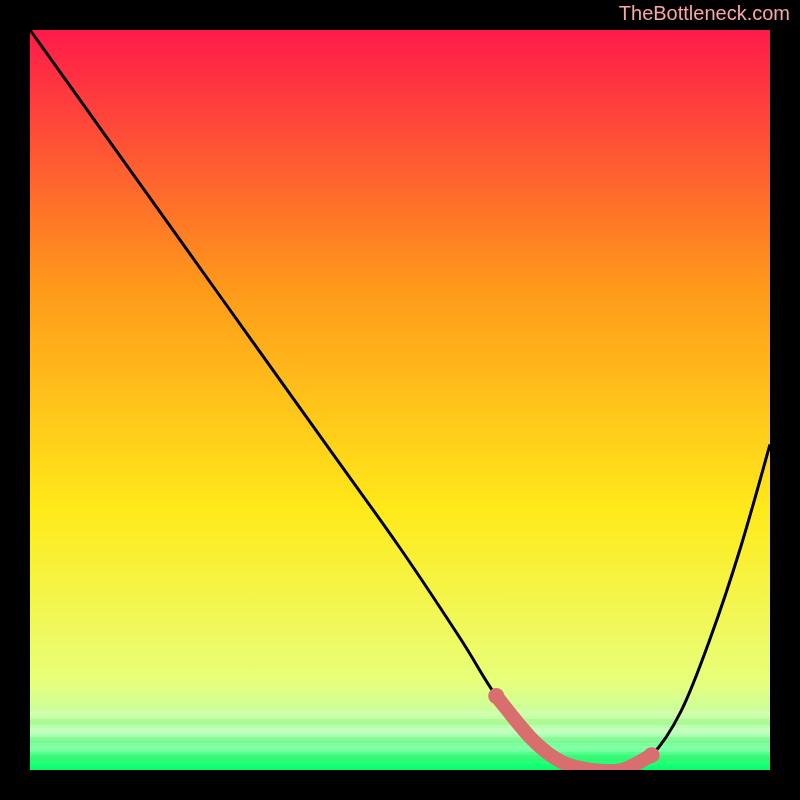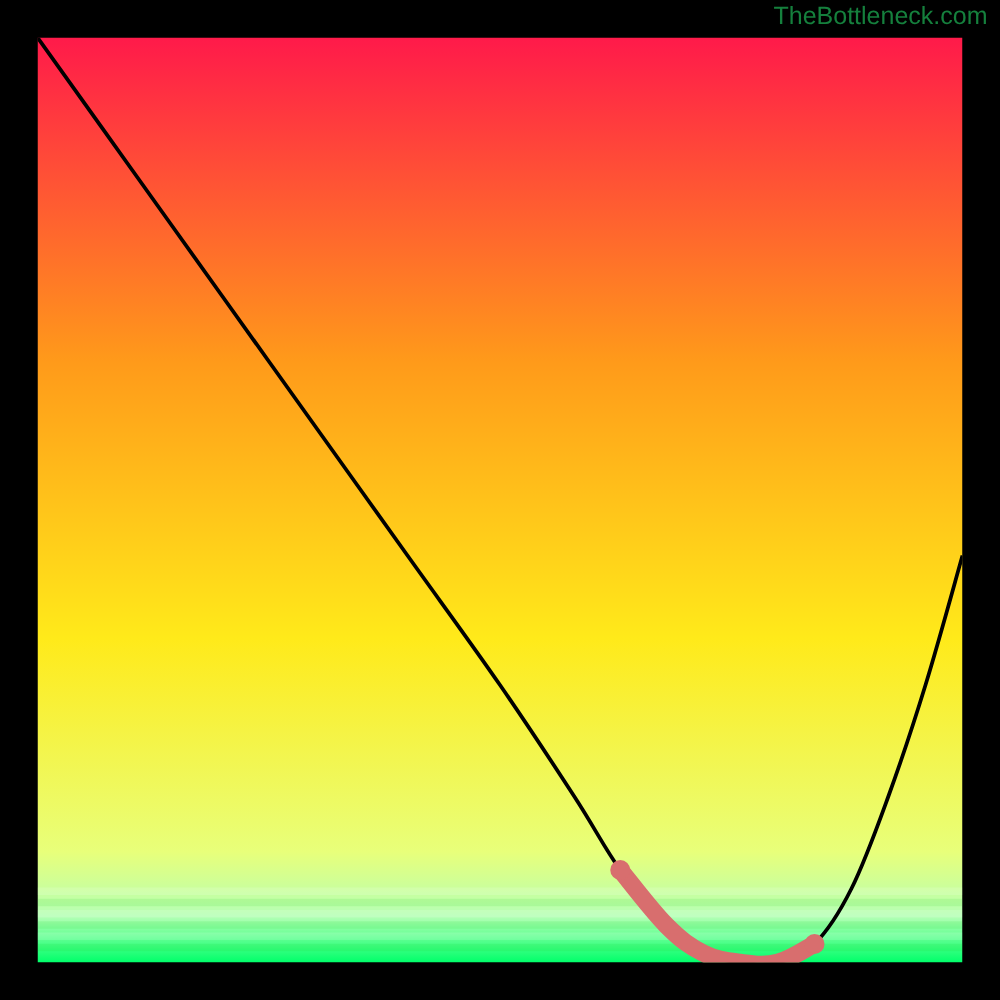--- a/index.html
+++ b/index.html
@@ -1,18 +1,18 @@
 <!DOCTYPE html>
 <html><head>
 <meta charset="utf-8">
 <style>
 *{margin:0;padding:0;box-sizing:border-box}
 body{background:#000;font-family:Arial,sans-serif}
 .stage{width:800px;height:800px;background:#000;position:relative}
-.watermark{position:absolute;top:2px;right:10px;color:#15803d;font-size:20px;font-weight:500}
+.watermark{position:absolute;top:2px;right:10px;color:#fca5a5;font-size:20px;font-weight:500}
 .chart-wrap{position:absolute;top:30px;left:30px;width:740px;height:740px;background:#000}
 svg{display:block}
 </style>
 </head>
 <body>
 
 <div class="stage">
   <div class="watermark">TheBottleneck.com</div>
   <div class="chart-wrap">
     <svg id="chart-svg" width="740" height="740" viewBox="0 0 740 740">

